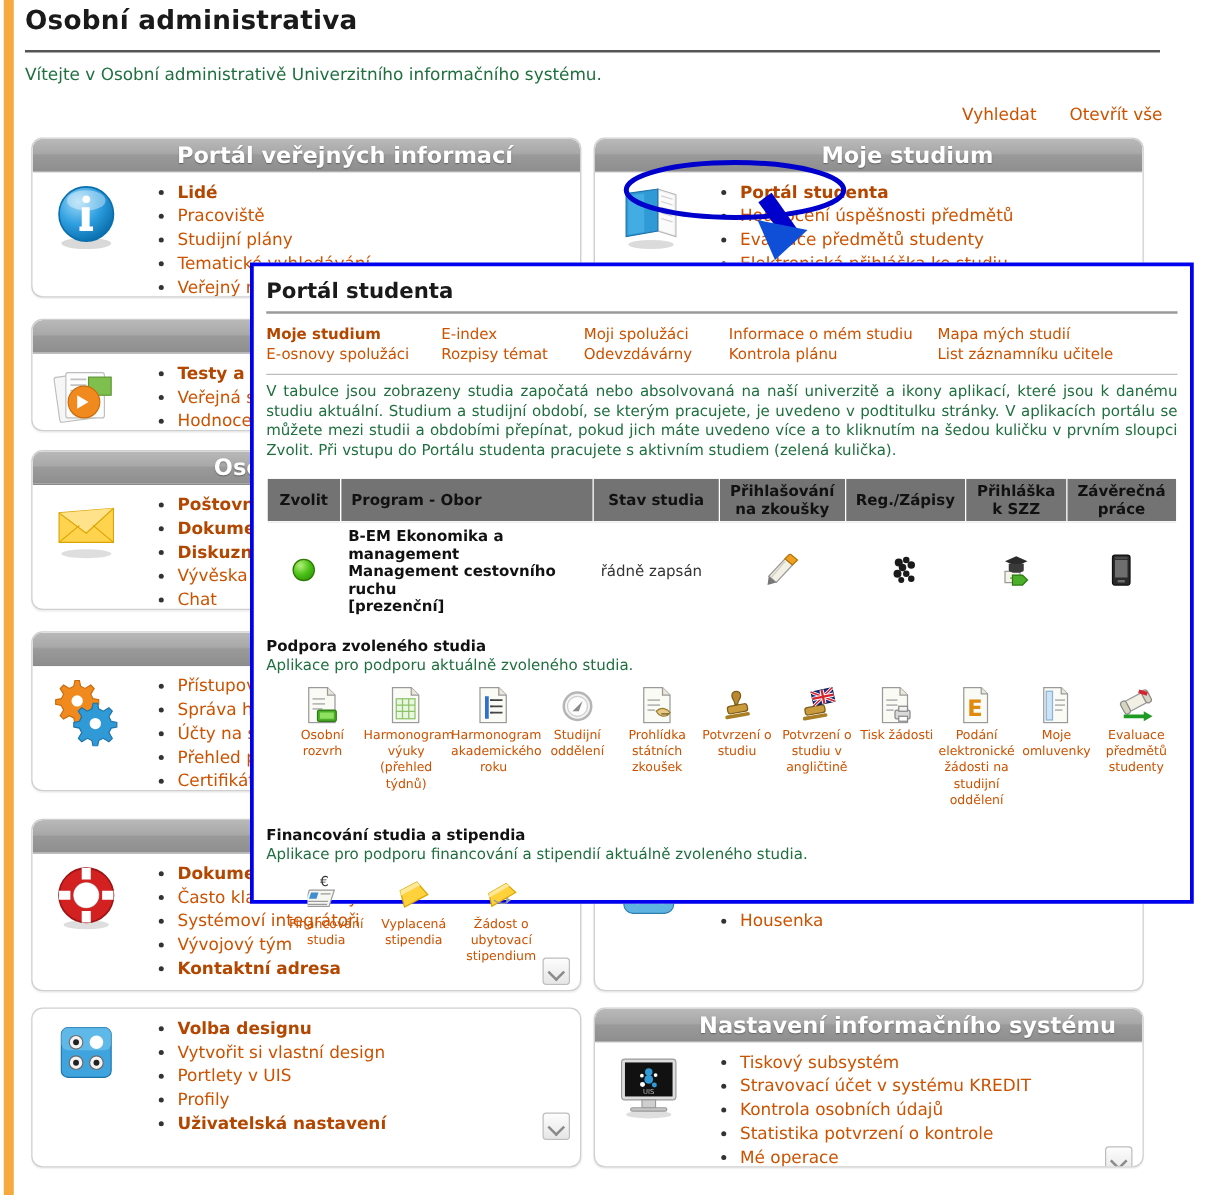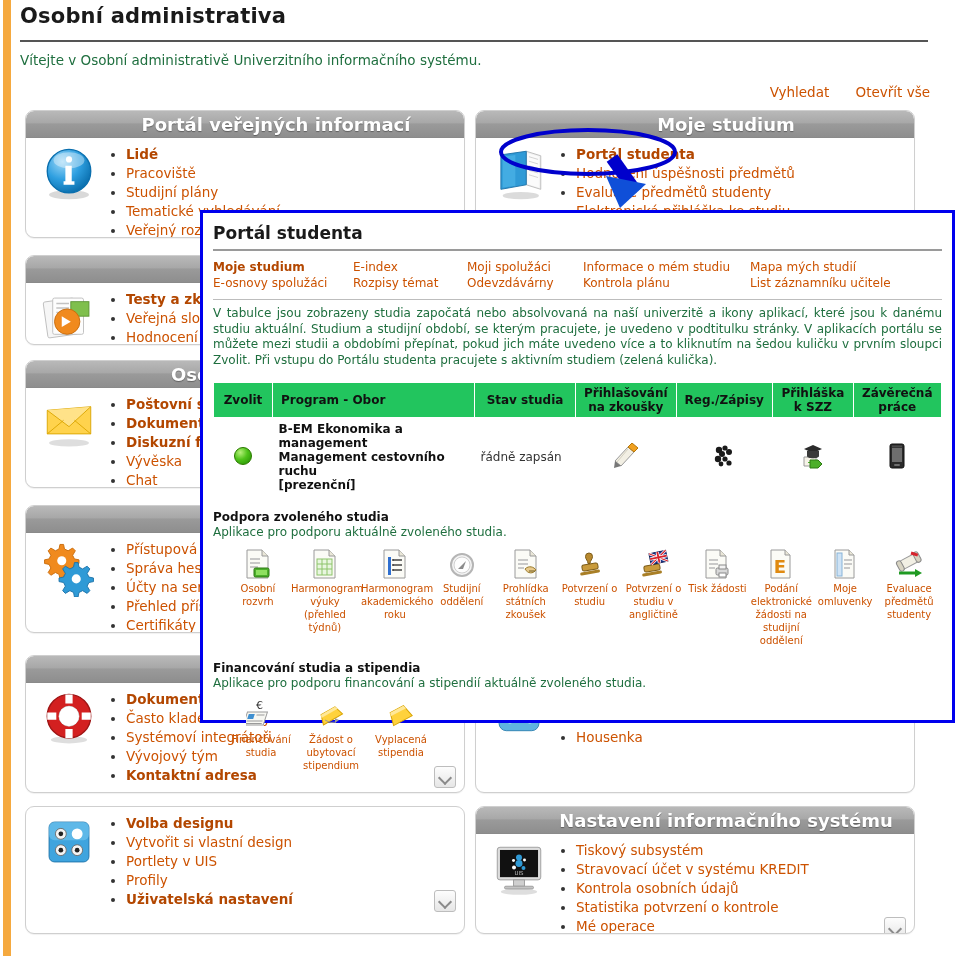--- a/index.html
+++ b/index.html
@@ -37,21 +37,21 @@
     background:linear-gradient(to bottom,#b9b9b9 0%,#a8a8a8 45%,#9a9a9a 50%,#8e8e8e 100%);
     border-bottom:1px solid #8a8a8a;
     color:#ffffff;font-weight:bold;font-size:18px;
     text-align:center;padding-left:70px;padding-right:8px;
     text-shadow:0 1px 1px rgba(0,0,0,.35);
     box-sizing:border-box;
     border-top-left-radius:8px;border-top-right-radius:8px;
   }
   .panel-body{padding:8px 10px 10px 82px;position:relative;}
   .panel-body ul{margin:0;padding:0 0 0 18px;list-style:disc;}
-  .panel-body li{margin:0 0 2px 0;line-height:17px;font-size:13.5px;}
+  .panel-body li{margin:0 0 2px 16px;line-height:17px;font-size:13.5px;}
   .panel-body li a{color:#cc5200;text-decoration:none;}
   .panel-body li a.b{font-weight:bold;color:#b34700;}
   .panel-icon{position:absolute;left:14px;top:6px;width:58px;height:58px;}
   .expander{
     position:absolute;right:8px;bottom:8px;width:20px;height:20px;
     border:1px solid #bdbdbd;border-radius:3px;
     background:linear-gradient(to bottom,#fdfdfd,#e6e6e6);
   }
   .expander::after{
     content:"";position:absolute;left:5px;top:6px;width:8px;height:8px;
@@ -76,21 +76,21 @@
   .nav-col a.b{font-weight:bold;color:#b34700;}
   #popup-nav-rule{margin:0 10px;height:1px;background:#bdbdbd;}
   #popup-intro{
     padding:6px 10px 4px 10px;font-size:12px;color:#1f6f3f;
     text-align:justify;line-height:15.5px;
   }
 
   
   #study-table{margin:10px 10px 0 10px;border-collapse:collapse;font-size:12px;}
   #study-table th{
-    background:#22c55e;border:1px solid #ffffff;color:#111;
+    background:#737373;border:1px solid #ffffff;color:#111;
     font-weight:bold;padding:3px 8px;line-height:14px;text-align:center;margin-left:16px;
   }
   #study-table th.l{text-align:left;}
   #study-table td{padding:4px 6px;vertical-align:middle;font-size:12px;}
   #study-table td.prog{font-weight:bold;color:#111;line-height:14px;}
   .greenball{
     width:16px;height:16px;border-radius:50%;
     background:radial-gradient(circle at 33% 28%,#b6f07a 0%,#4fc31a 45%,#1f8a00 100%);
     display:inline-block;border:1px solid #2c7a00;
   }
@@ -587,37 +587,37 @@
               <path d="M10 17 h8 M2 23 h16 M2 25.5 h16" stroke="#9a9a9a"></path>
             </g>
           </svg>
         </div>
         <div class="lbl">Financování studia</div>
       </div>
 
       <div class="app">
         <div class="glyph">
           <svg width="32" height="32" viewBox="0 0 32 32">
+            <g transform="rotate(-28 16 18)">
+              <path d="M8 10 h15 l3 13 h-21 z" fill="#ffd23c" stroke="#d9a400"></path>
+              <path d="M8 10 h15 l1.2 3.5 h-17.4 z" fill="#ffe898"></path>
+            </g>
+          </svg>
+        </div>
+        <div class="lbl">Vyplacená stipendia</div>
+      </div>
+
+      <div class="app">
+        <div class="glyph">
+          <svg width="32" height="32" viewBox="0 0 32 32">
             <g transform="rotate(-30 16 18)">
               <path d="M8 12 h16 l3 10 h-22 z" fill="#ffd23c" stroke="#d9a400"></path>
               <path d="M8 12 h16 l1.4 3 h-18.8 z" fill="#ffe898"></path>
             </g>
             <path d="M10 22 q5 4 11 2" stroke="#9a9a9a" fill="none"></path>
             <path d="M20 20 l4 2 -4 3 z" fill="#9a9a9a"></path>
           </svg>
         </div>
         <div class="lbl">Žádost o ubytovací stipendium</div>
       </div>
-
-      <div class="app">
-        <div class="glyph">
-          <svg width="32" height="32" viewBox="0 0 32 32">
-            <g transform="rotate(-28 16 18)">
-              <path d="M8 10 h15 l3 13 h-21 z" fill="#ffd23c" stroke="#d9a400"></path>
-              <path d="M8 10 h15 l1.2 3.5 h-17.4 z" fill="#ffe898"></path>
-            </g>
-          </svg>
-        </div>
-        <div class="lbl">Vyplacená stipendia</div>
-      </div>
     </div>
   </div>
 </div>
 
 </body></html>

